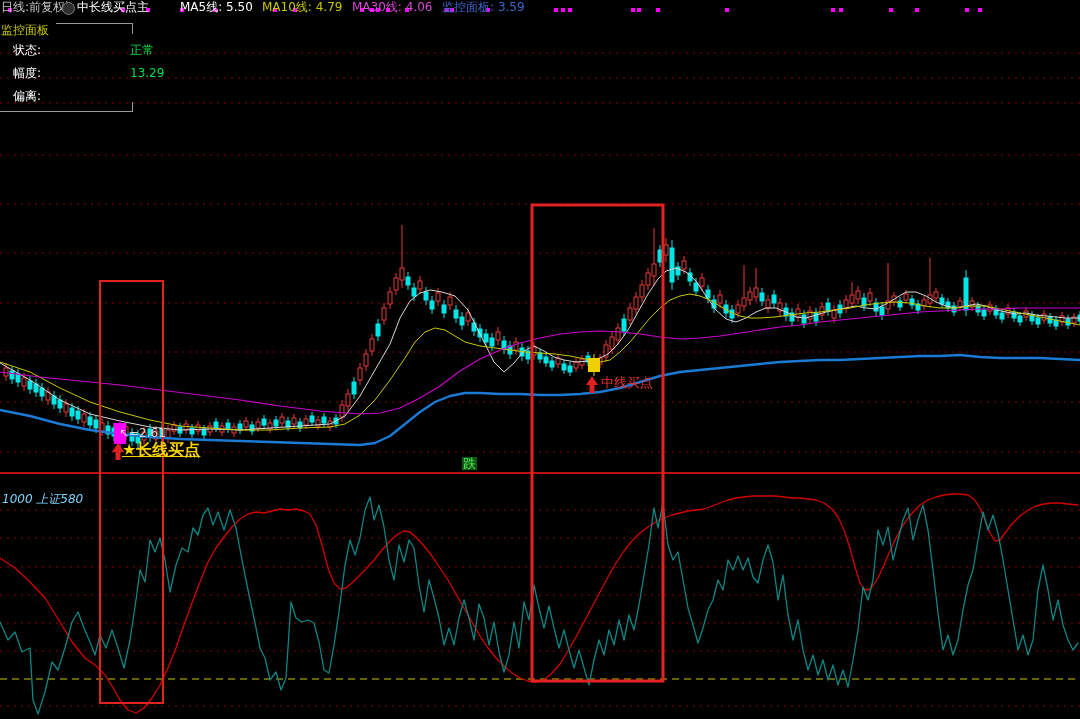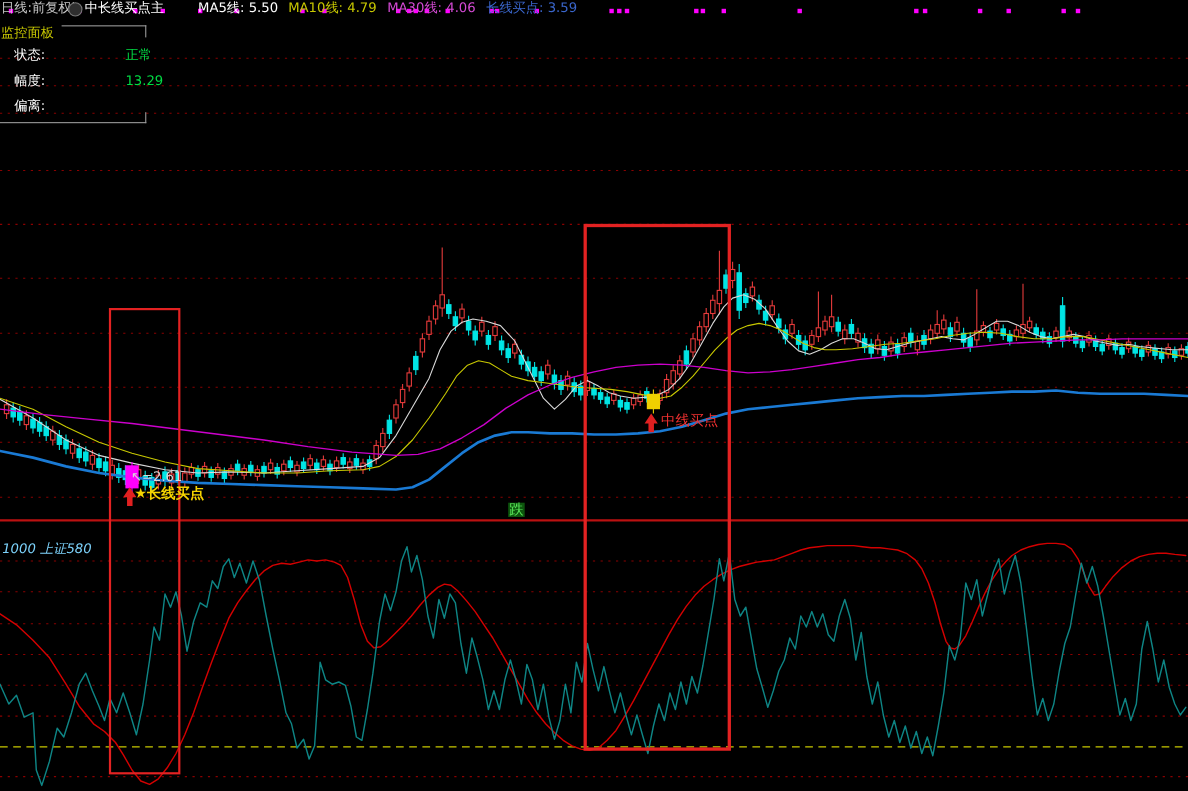--- a/index.html
+++ b/index.html
@@ -13,24 +13,24 @@
   .teal{color:#18a0a0;}
   #indicator-icon{position:absolute;left:62px;top:2px;width:11px;height:11px;border-radius:50%;
     background:#2e2e2e;border:1px solid #787878;z-index:5;}
   #monitor-border-top,#monitor-border-bottom,#monitor-stub-tr,#monitor-stub-br{
     position:absolute;background:#9a9a9a;z-index:4;}
   #monitor-border-top{left:56px;top:23px;width:77px;height:1px;}
   #monitor-stub-tr{left:132px;top:23px;width:1px;height:11px;}
   #monitor-border-bottom{left:0;top:111px;width:133px;height:1px;}
   #monitor-stub-br{left:132px;top:102px;width:1px;height:10px;}
   .panel-label{left:1px;color:#ffffff;margin-left:12px;}
-  .panel-value{left:114px;color:#00dd44;}
+  .panel-value{left:130px;color:#00dd44;}
   #fall-tag{left:462px;top:457px;background:#0d560d;color:#5ae85a;padding:0 1px;font-size:13px;}
   #price-note{left:119px;top:427px;color:#d8d8d8;}
-  #long-buy-label{left:122px;top:443px;color:#f5d400;font-weight:bold;font-size:13px;}
+  #long-buy-label{left:122px;top:443px;color:#f5d400;font-weight:bold;font-size:16px;text-decoration:underline;}
   #mid-buy-label{left:601px;top:376px;color:#f03030;font-weight:normal;font-size:13px;}
   #sub-header-1{left:1px;top:478px;} #sub-header-2{left:2px;top:493px;color:#7dd3fc;font-style:italic;}
   #sub-header-1 span{margin-right:5px;}
 </style>
 </head>
 <body>
 
 <div id="screen">
 
   <svg id="chart-svg" width="1080" height="719">
@@ -463,21 +463,21 @@
   </span>
   <span class="txt tb yellow" style="left:262px">
     <span>MA10线:</span>
     <span>4.79</span>
   </span>
   <span class="txt tb magenta" style="left:352px">
     <span>MA30线:</span>
     <span>4.06</span>
   </span>
   <span class="txt tb blue" style="left:442px">
-    <span>长线买点:</span>
+    <span>监控面板:</span>
     <span>3.59</span>
   </span>
 
   <span class="txt yellow" style="left:1px;top:24px">监控面板</span>
   <div id="monitor-border-top"></div>
   <div id="monitor-stub-tr"></div>
   <div id="monitor-border-bottom"></div>
   <div id="monitor-stub-br"></div>
   <span class="txt panel-label" style="top:44px">状态:</span>
   <span class="txt panel-value" style="top:44px">正常</span>

